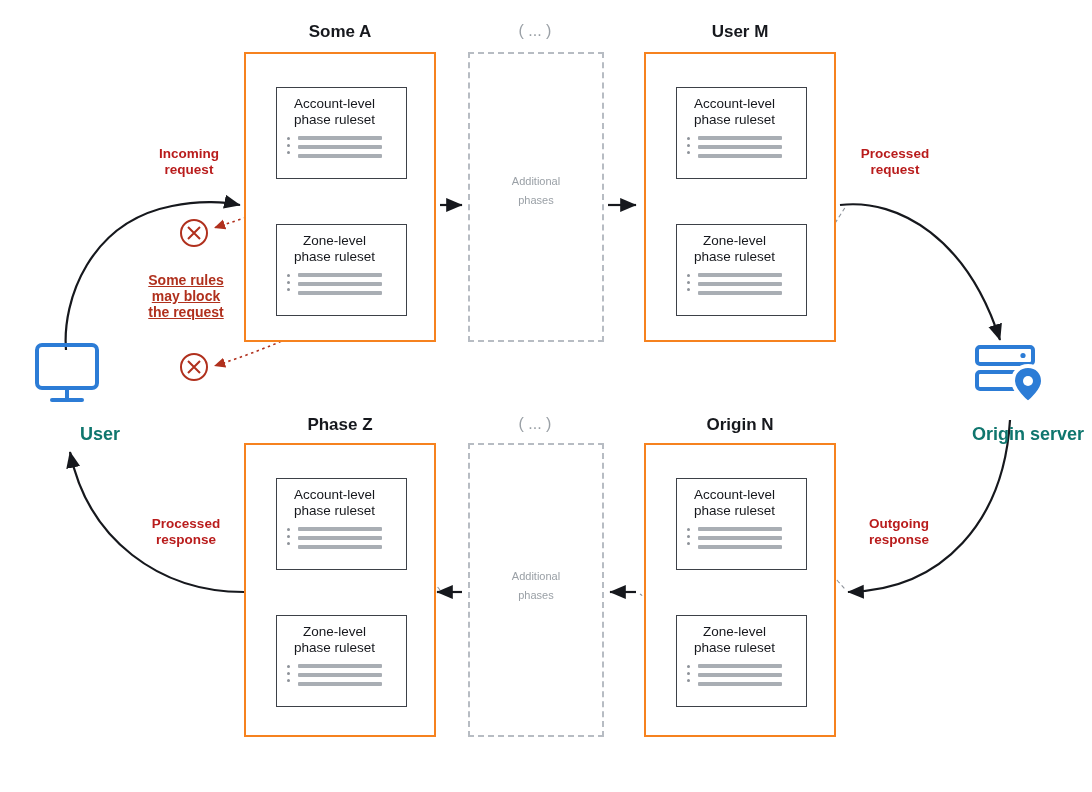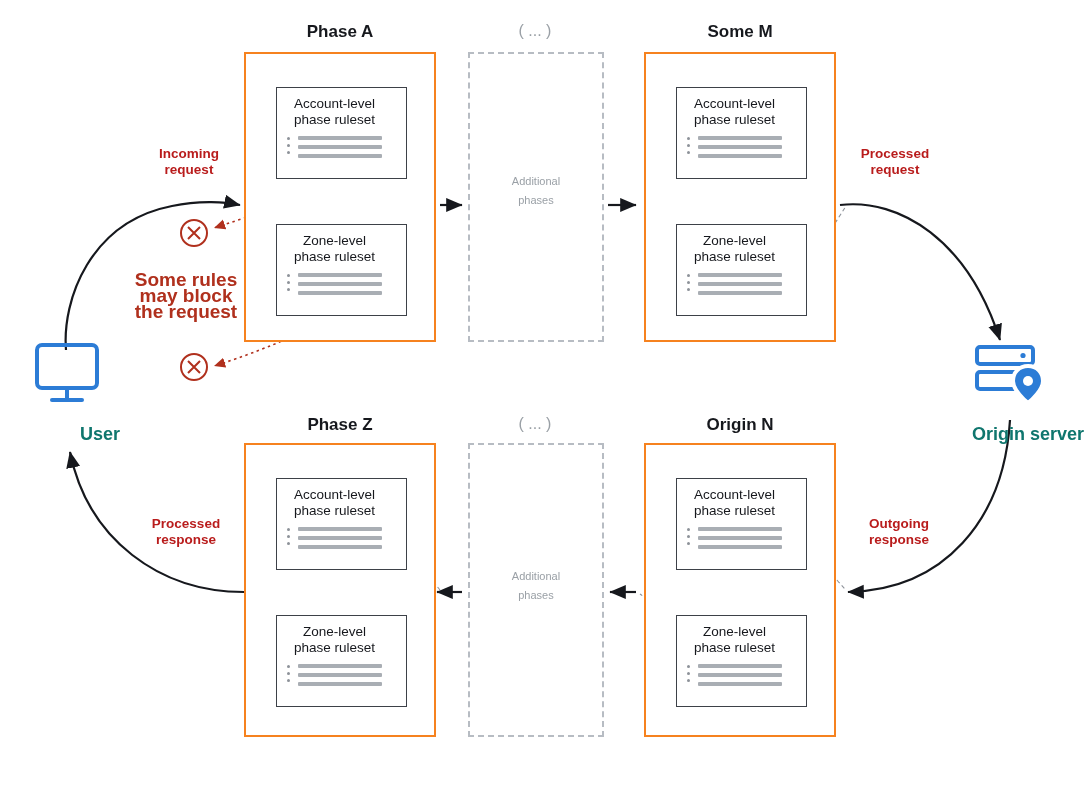--- a/index.html
+++ b/index.html
@@ -107,26 +107,27 @@
     position: absolute;
     font-size: 13.5px;
     font-weight: bold;
     line-height: 16px;
     color: #b91c1c;
     text-align: center;
     white-space: pre-line;
   }
   .block-note {
     position: absolute;
-    font-size: 19px;
+    font-size: 14px;
     font-weight: bold;
     line-height: 16px;
     color: #b0301d;
     text-align: center;
     white-space: pre-line;
+    text-decoration: underline;
   }
   .endpoint-label {
     position: absolute;
     font-size: 18px;
     font-weight: bold;
     color: #0f766e;
     text-align: right;
     white-space: nowrap;
   }
   .icon-wrap {
@@ -189,23 +190,23 @@
     <g>
       <circle cx="194" cy="233" r="13" fill="#ffffff" stroke="#b0301d" stroke-width="2"></circle>
       <path d="M188,227 L200,239 M200,227 L188,239" stroke="#b0301d" stroke-width="2"></path>
     </g>
     <g>
       <circle cx="194" cy="367" r="13" fill="#ffffff" stroke="#b0301d" stroke-width="2"></circle>
       <path d="M188,361 L200,373 M200,361 L188,373" stroke="#b0301d" stroke-width="2"></path>
     </g>
   </svg>
 
-  <div class="phase-title" style="left:244px; top:22px; width:192px;">Phase A</div>
+  <div class="phase-title" style="left:244px; top:22px; width:192px;">Some A</div>
   <div class="phase-title muted" style="left:462px; top:22px; width:146px;">( ... )</div>
-  <div class="phase-title" style="left:644px; top:22px; width:192px;">Some M</div>
+  <div class="phase-title" style="left:644px; top:22px; width:192px;">User M</div>
   <div class="phase-title" style="left:244px; top:415px; width:192px;">Phase Z</div>
   <div class="phase-title muted" style="left:462px; top:415px; width:146px;">( ... )</div>
   <div class="phase-title" style="left:644px; top:415px; width:192px;">Origin N</div>
 
   <div class="phase-box" style="left:244px; top:52px; width:192px; height:290px;">
     <div class="ruleset" style="left:30px; top:33px; width:131px; height:92px;">
       <div class="rs-label">Account-level
 phase ruleset</div>
       <div class="rs-lines">
         <div class="rs-dots">

